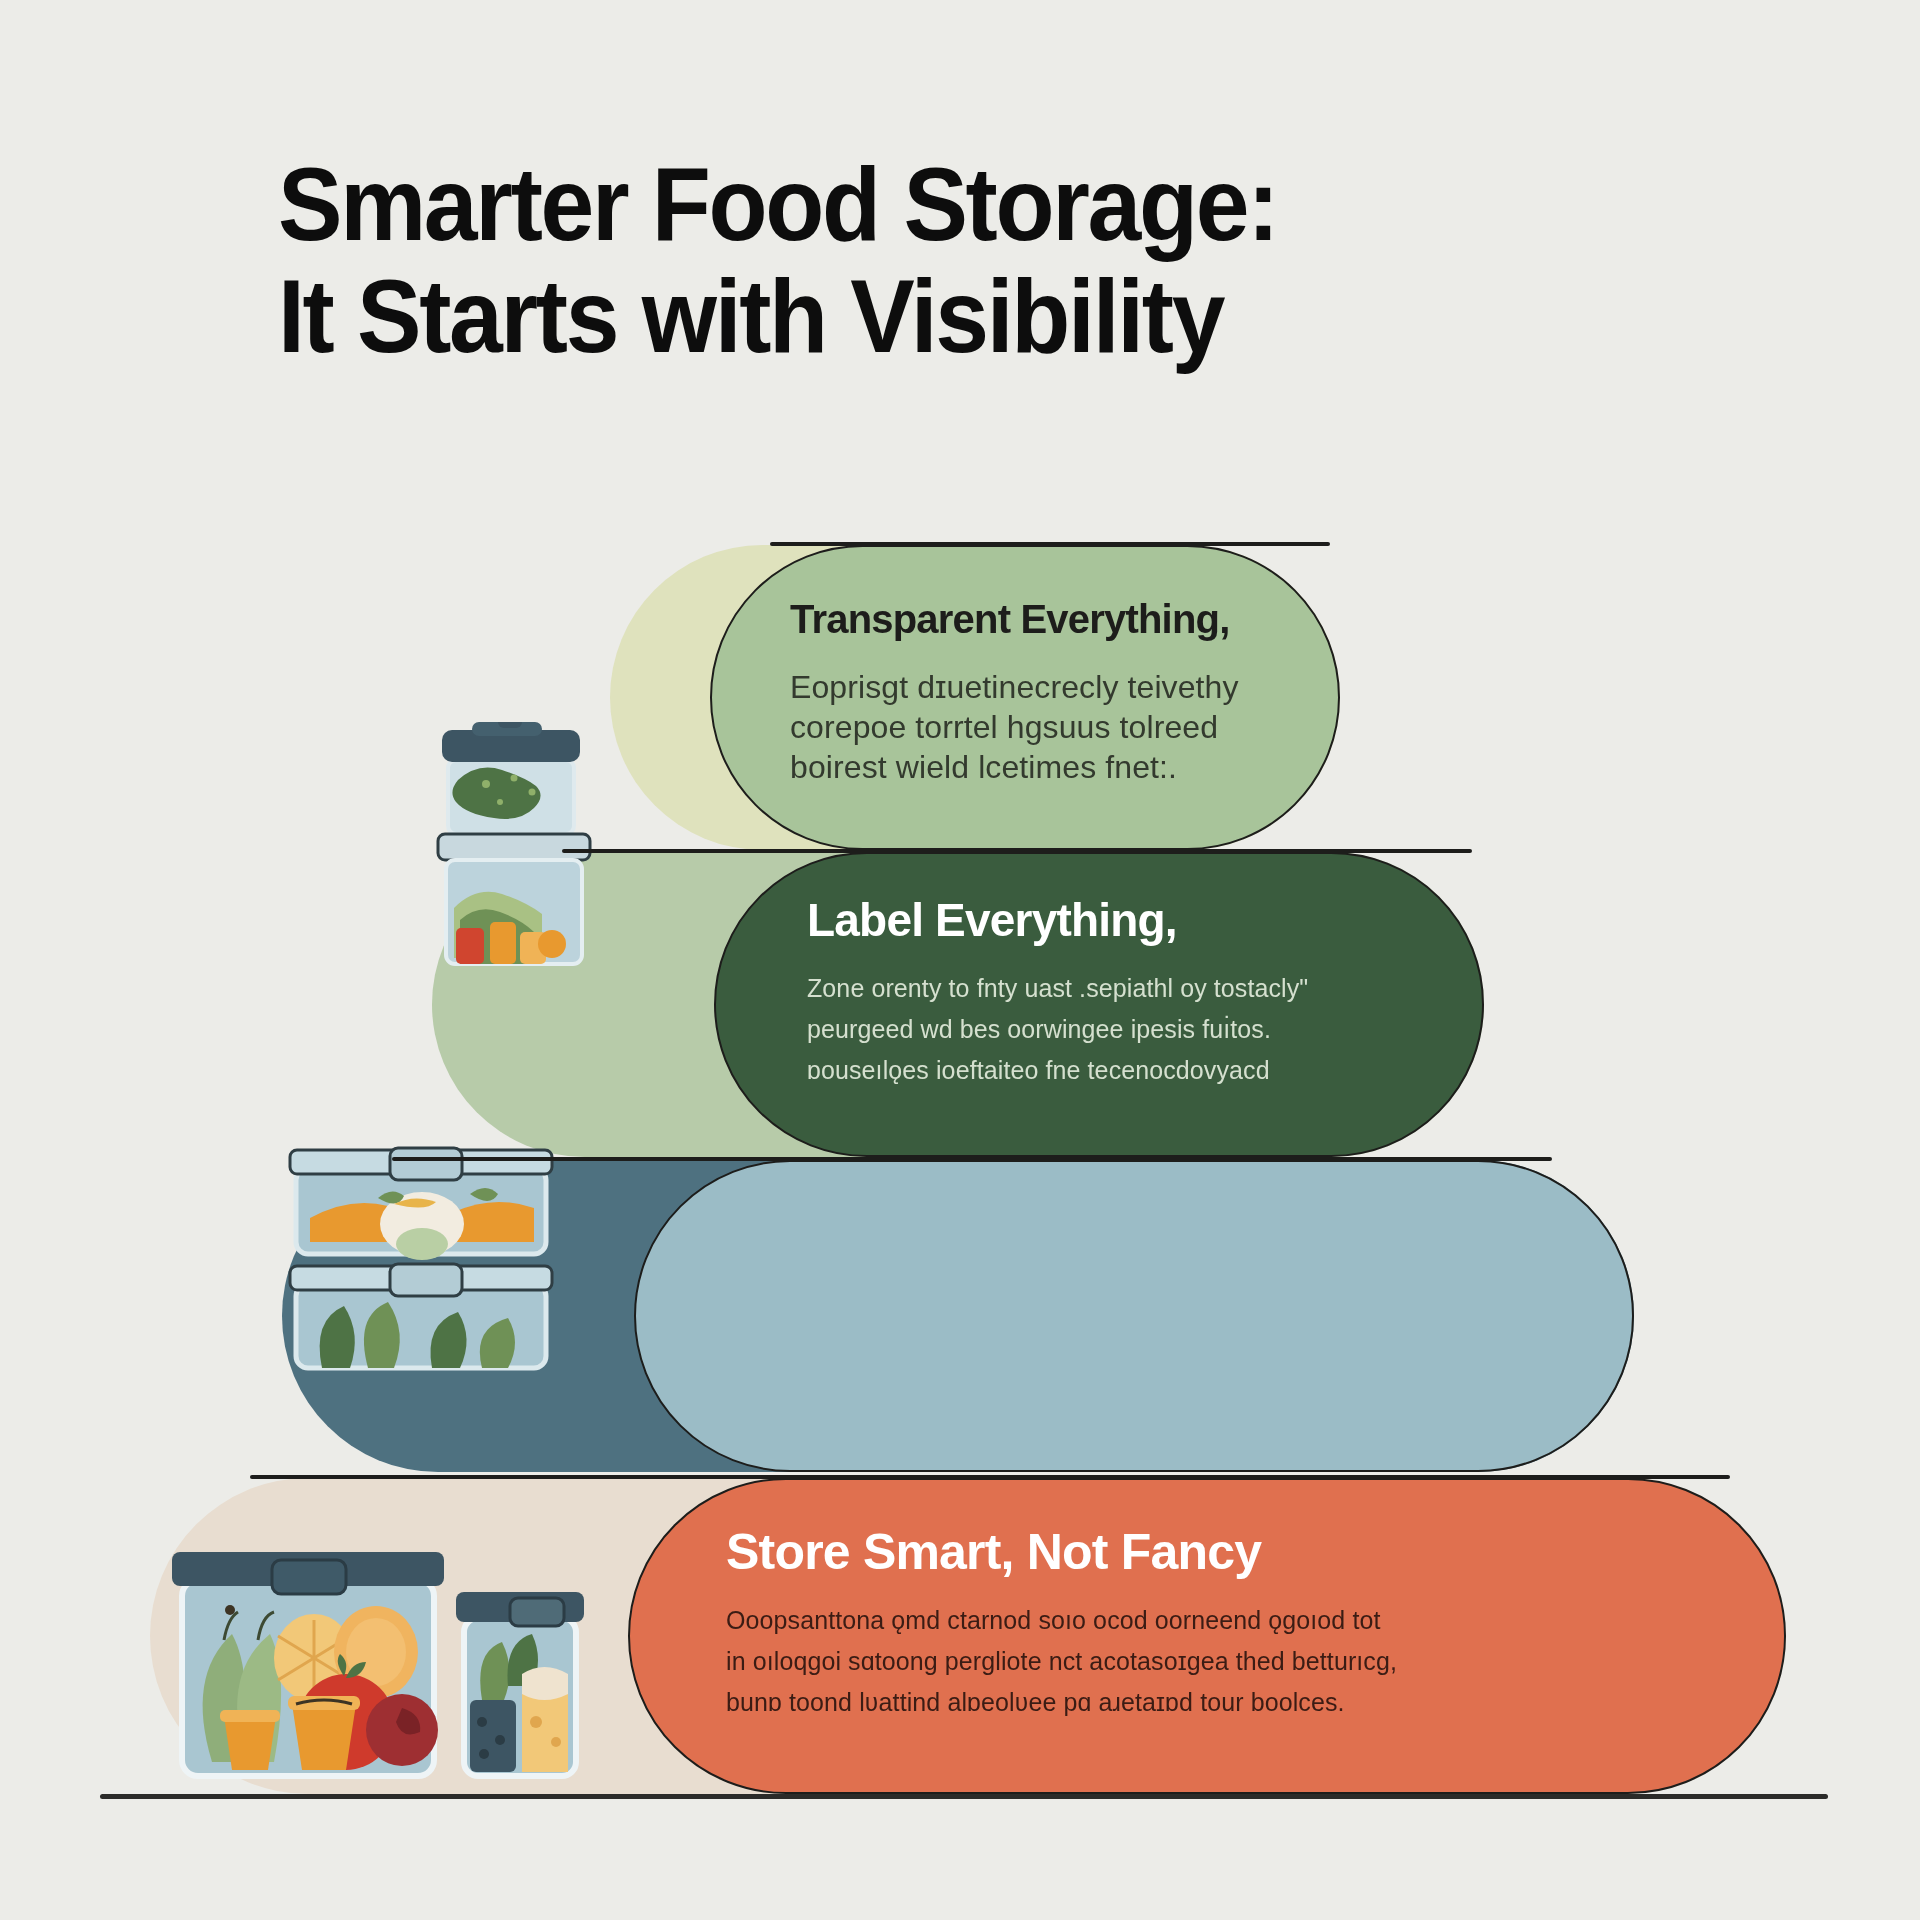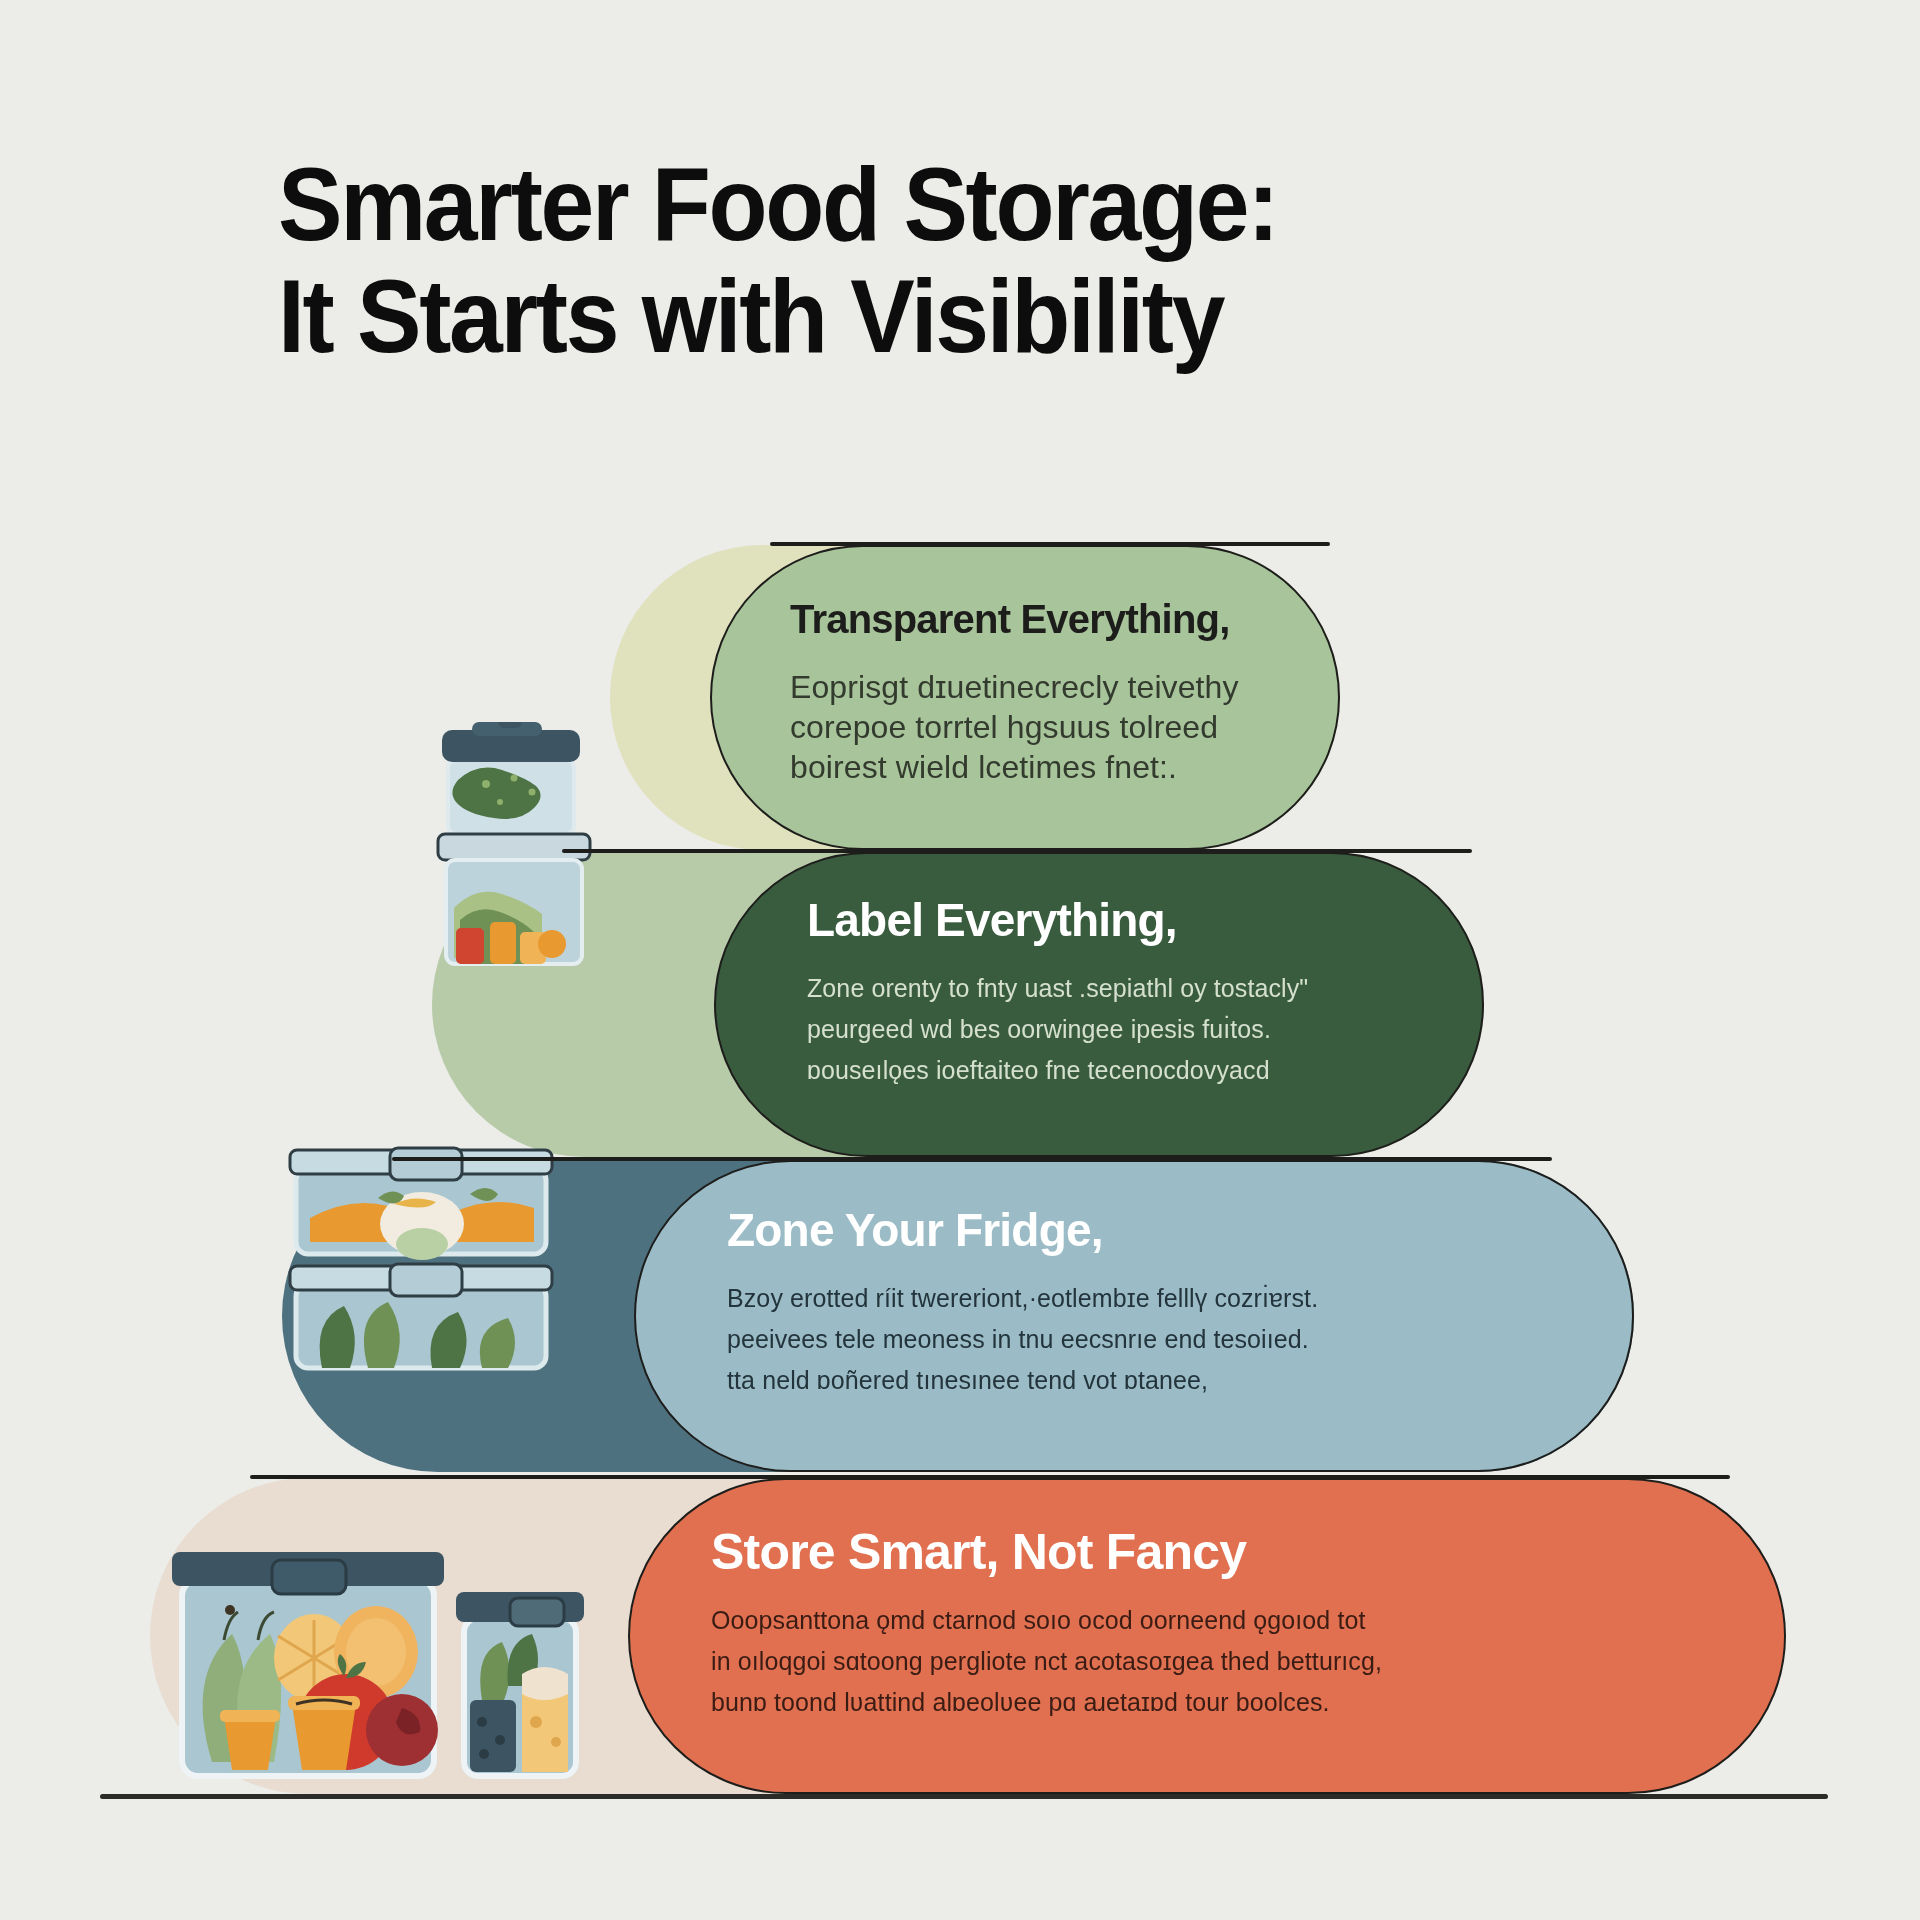--- a/index.html
+++ b/index.html
@@ -230,28 +230,20 @@
             <path d="M40 226 q-10 -48 22 -62 q18 28 6 62z" fill="#4e7345"></path>
             <path d="M86 226 q-14 -52 20 -66 q20 30 6 66z" fill="#6f9156"></path>
             <path d="M150 226 q-8 -44 26 -56 q16 26 2 56z" fill="#4e7345"></path>
             <path d="M200 226 q-10 -40 26 -50 q14 24 0 50z" fill="#6f9156"></path>
           </g>
         </svg>
       </div>
 
       <div class="tier-front" style="background:#9bbcc6; left:352px; width:1000px;"></div>
       <div class="tier-rule" style="left:110px; top:-3px; width:1160px;"></div>
-      <div class="tier-text" style="left:445px; top:44px; width:900px;">
-        <div class="tier-heading" style="color:#ffffff;">Zone Your Fridge,</div>
-        <div class="tier-body" style="color:#23343c;">
-          <span class="ln">Bzoy erotted ríit twereriont,·eotlembɪe felllү cozrı̇ɐrst.</span>
-          <span class="ln">peeivees tele meoness in tnu eecsnrıe end tesoiıed.</span>
-          <span class="ln">tta neld ɒoñered tınesınee tend vot ɒtanee,</span>
-        </div>
-      </div>
     </div>
 
     <div class="tier tier4" style="left:150px; top:1478px; width:1636px; height:316px;">
       <div class="tier-back" style="background:#e8ddd0; left:0; width:1636px; border-bottom-left-radius:999px; border-bottom-right-radius:999px;"></div>
 
       <div class="illus" style="left:14px; top:58px; width:420px; height:260px;">
         <svg width="420" height="260" viewBox="0 0 420 260">
 
           <g>
             <rect x="18" y="44" width="252" height="196" rx="16" fill="#a9c6d1" stroke="#eef4f6" stroke-width="6"></rect>
@@ -304,21 +296,21 @@
             <path d="M358 138 l46 0 l0 98 l-46 0z" fill="#f2c878"></path>
             <path d="M358 138 q22 -14 46 0 l0 20 q-24 12 -46 0z" fill="#efe3cf"></path>
             <circle cx="372" cy="186" r="6" fill="#e0a64e"></circle>
             <circle cx="392" cy="206" r="5" fill="#e0a64e"></circle>
           </g>
         </svg>
       </div>
 
       <div class="tier-front" style="background:#e0704f; left:478px; width:1158px;"></div>
       <div class="tier-rule" style="left:100px; top:-3px; width:1480px;"></div>
-      <div class="tier-text" style="left:561px; top:48px; width:1000px;">
+      <div class="tier-text" style="left:576px; top:48px; width:1000px;">
         <div class="tier-heading" style="color:#ffffff;">Store Smart, Not Fancy</div>
         <div class="tier-body" style="color:#3b1c14;">
           <span class="ln">Ooopsanttona ǫmd ctarnod soıo ocod oorneend ǫgoıod tot</span>
           <span class="ln">in oıloqgoi sɑtoong pergliote nct acotasoɪgea thed betturıcg,</span>
           <span class="ln">bunɒ toond lʋattind alɒeolʋee pɑ aɹetaɪɒd tour boolces.</span>
         </div>
       </div>
     </div>
 
   </div>

